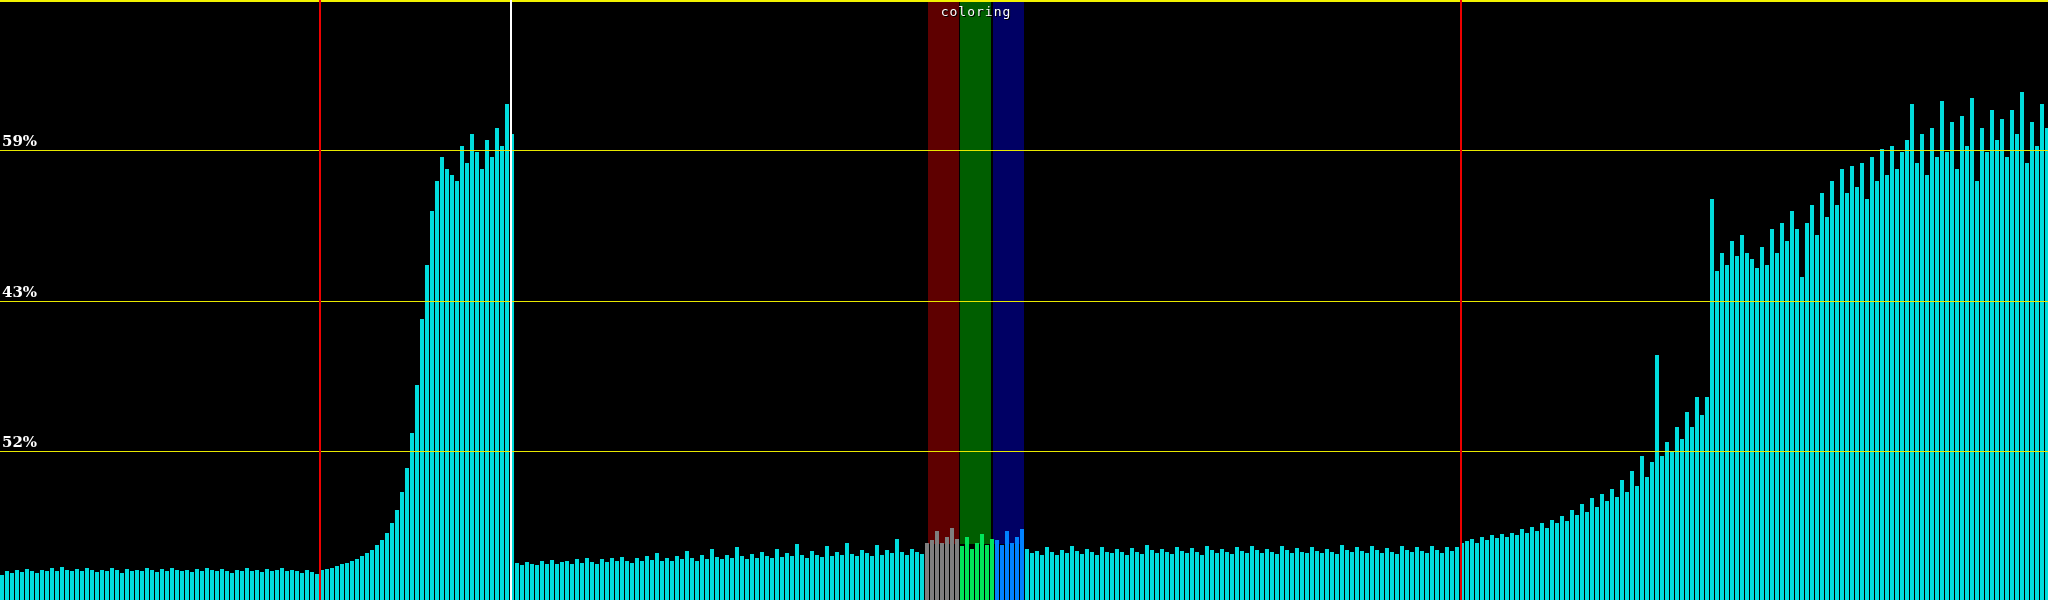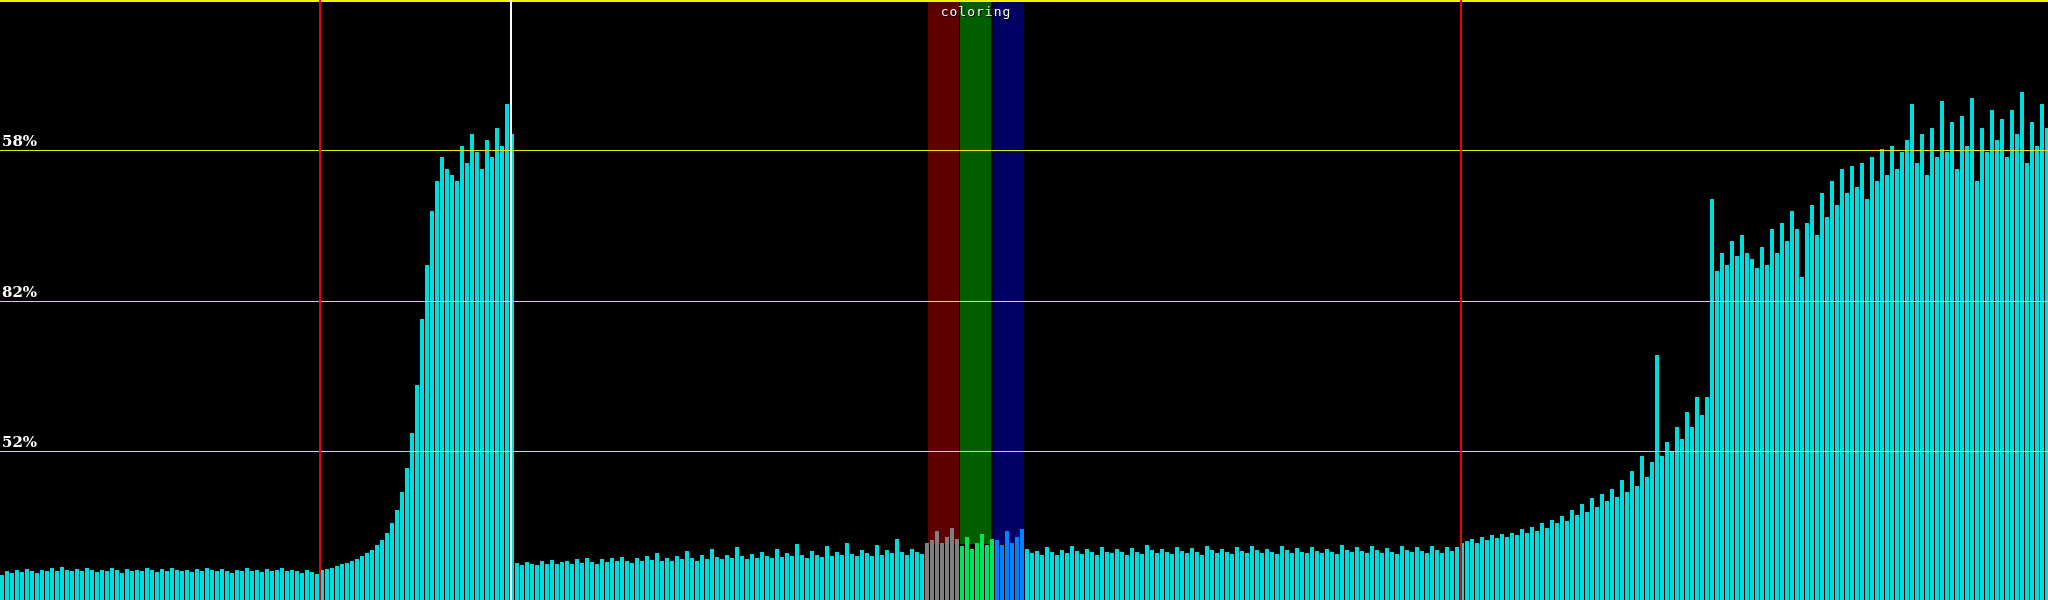--- a/index.html
+++ b/index.html
@@ -436,21 +436,21 @@
     <div class="bar" style="left: 2010px; width: 3.6px; height: 490.36px; background: rgb(0, 220, 220);"></div>
     <div class="bar" style="left: 2015px; width: 3.6px; height: 466.44px; background: rgb(0, 220, 220);"></div>
     <div class="bar" style="left: 2020px; width: 3.6px; height: 508.3px; background: rgb(0, 220, 220);"></div>
     <div class="bar" style="left: 2025px; width: 3.6px; height: 436.54px; background: rgb(0, 220, 220);"></div>
     <div class="bar" style="left: 2030px; width: 3.6px; height: 478.4px; background: rgb(0, 220, 220);"></div>
     <div class="bar" style="left: 2035px; width: 3.6px; height: 454.48px; background: rgb(0, 220, 220);"></div>
     <div class="bar" style="left: 2040px; width: 3.6px; height: 496.34px; background: rgb(0, 220, 220);"></div>
     <div class="bar" style="left: 2045px; width: 3.6px; height: 472.42px; background: rgb(0, 220, 220);"></div>
     <div class="topline" style="background: rgb(242, 242, 0);"></div>
     <div class="gridline" style="top: 150px; background: rgb(232, 232, 0);"></div>
-    <div class="axis-label" style="top: 134px; color: rgb(255, 255, 255);">58%</div>
+    <div class="axis-label" style="top: 134px; color: rgb(255, 255, 255);">59%</div>
     <div class="gridline" style="top: 301px; background: rgb(232, 232, 0);"></div>
-    <div class="axis-label" style="top: 285px; color: rgb(255, 255, 255);">82%</div>
+    <div class="axis-label" style="top: 285px; color: rgb(255, 255, 255);">43%</div>
     <div class="gridline" style="top: 451px; background: rgb(232, 232, 0);"></div>
     <div class="axis-label" style="top: 435px; color: rgb(255, 255, 255);">52%</div>
     <div class="vmarker" style="left: 319px; background: rgb(238, 0, 0);"></div>
     <div class="vmarker" style="left: 510px; background: rgb(255, 255, 255);"></div>
     <div class="vmarker" style="left: 1460px; background: rgb(238, 0, 0);"></div>
   </div>
 
 </body></html>

